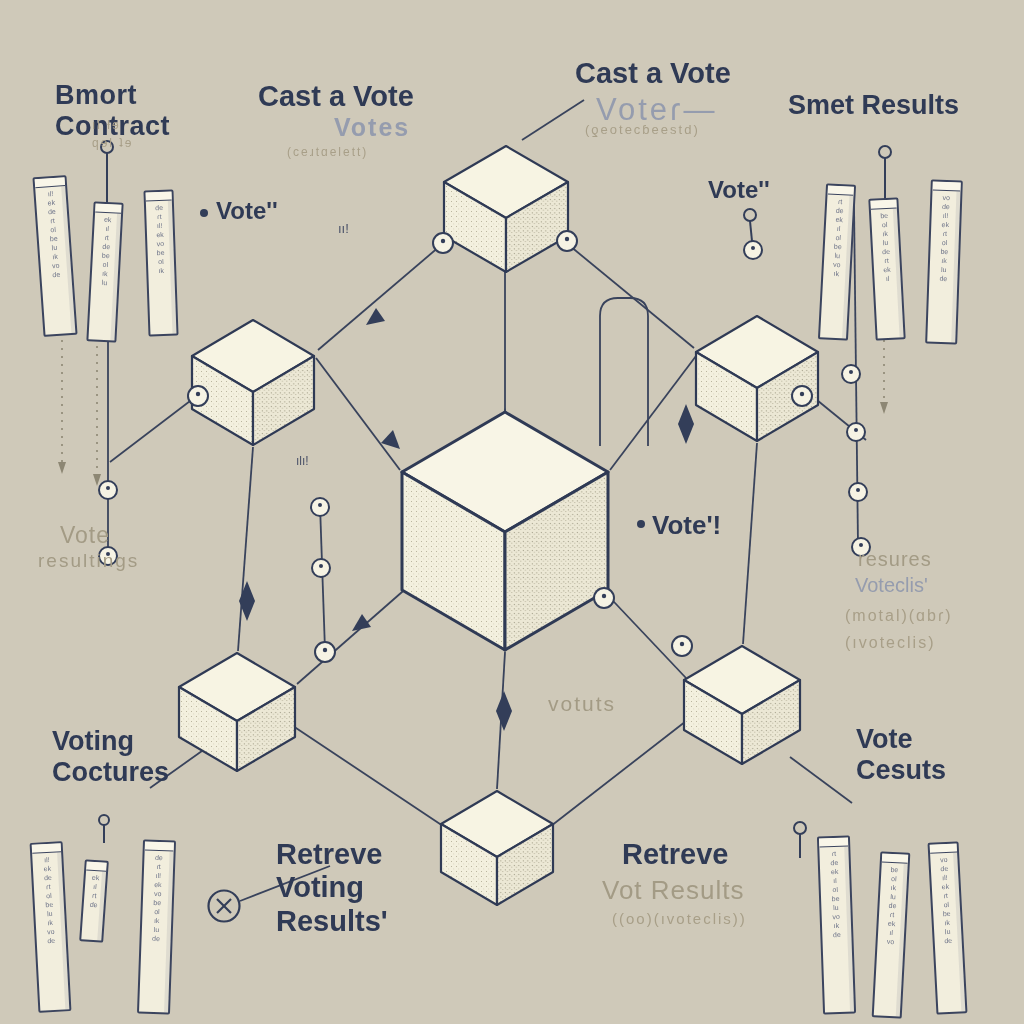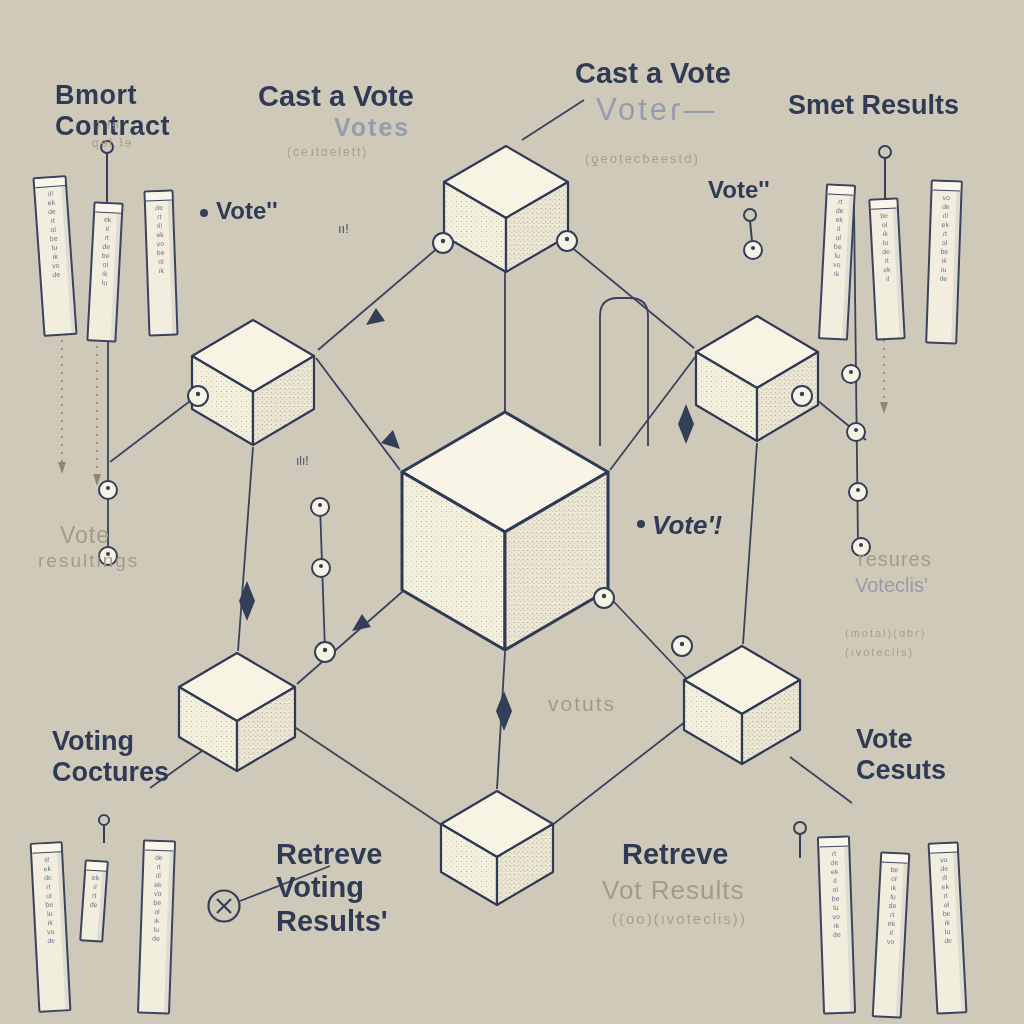--- a/index.html
+++ b/index.html
@@ -194,34 +194,34 @@
 
   <div class="lbl bold" style="left:55px;top:56px;font-size:27px;letter-spacing:.5px;margin-top:24px;">Bmort
 Contract</div>
 
   <div class="lbl bold" style="left:258px;top:80px;font-size:29px;">Cast a Vote</div>
   <div class="lbl bold mblue" style="left:298px;top:113px;font-size:25px;letter-spacing:2px;margin-left:36px;">Votes</div>
   <div class="lbl fine" style="left:287px;top:146px;font-size:12px;">(ceɹtɑelett)</div>
 
   <div class="lbl bold" style="left:575px;top:57px;font-size:29px;">Cast a Vote</div>
   <div class="lbl mblue" style="left:596px;top:92px;font-size:31px;letter-spacing:3px;">Voteɾ—</div>
-  <div class="lbl fine" style="left:585px;top:123px;font-size:13px;margin-top:29px;">(ƍeotecɓeestd)</div>
+  <div class="lbl fine" style="left:585px;top:123px;font-size:13px;">(ƍeotecɓeestd)</div>
 
   <div class="lbl bold" style="left:788px;top:90px;font-size:27px;">Smet Results</div>
 
   <div class="lbl" style="left:216px;top:197px;font-size:24px;font-weight:600;">Vote''</div>
   <div class="lbl" style="left:708px;top:176px;font-size:24px;font-weight:600;">Vote''</div>
-  <div class="lbl" style="left:652px;top:511px;font-size:26px;font-weight:600;font-style:italic;">Vote'!</div>
+  <div class="lbl" style="left:652px;top:511px;font-size:26px;font-weight:600;">Vote'!</div>
 
   <div class="lbl mtan" style="left:60px;top:522px;font-size:23px;letter-spacing:1px;">Vote</div>
   <div class="lbl mtan" style="left:38px;top:550px;font-size:19px;letter-spacing:2px;">resultings</div>
 
   <div class="lbl mtan" style="left:858px;top:548px;font-size:20px;letter-spacing:1px;">resures</div>
   <div class="lbl mblue" style="left:855px;top:574px;font-size:20px;text-align:center;">Voteclis'</div>
-  <div class="lbl fine" style="left:845px;top:624px;font-size:11px;line-height:1.7;">(motal)(ɑbɾ)
+  <div class="lbl fine" style="left:845px;top:602px;font-size:16px;line-height:1.7;">(motal)(ɑbɾ)
 (ıvoteclis)</div>
 
   <div class="lbl bold" style="left:52px;top:726px;font-size:27px;">Voting
 Coctures</div>
   <div class="lbl bold" style="left:856px;top:724px;font-size:27px;">Vote
 Cesuts</div>
 
   <div class="lbl bold" style="left:276px;top:838px;font-size:29px;">Retreve
 Voting
 Results'</div>

